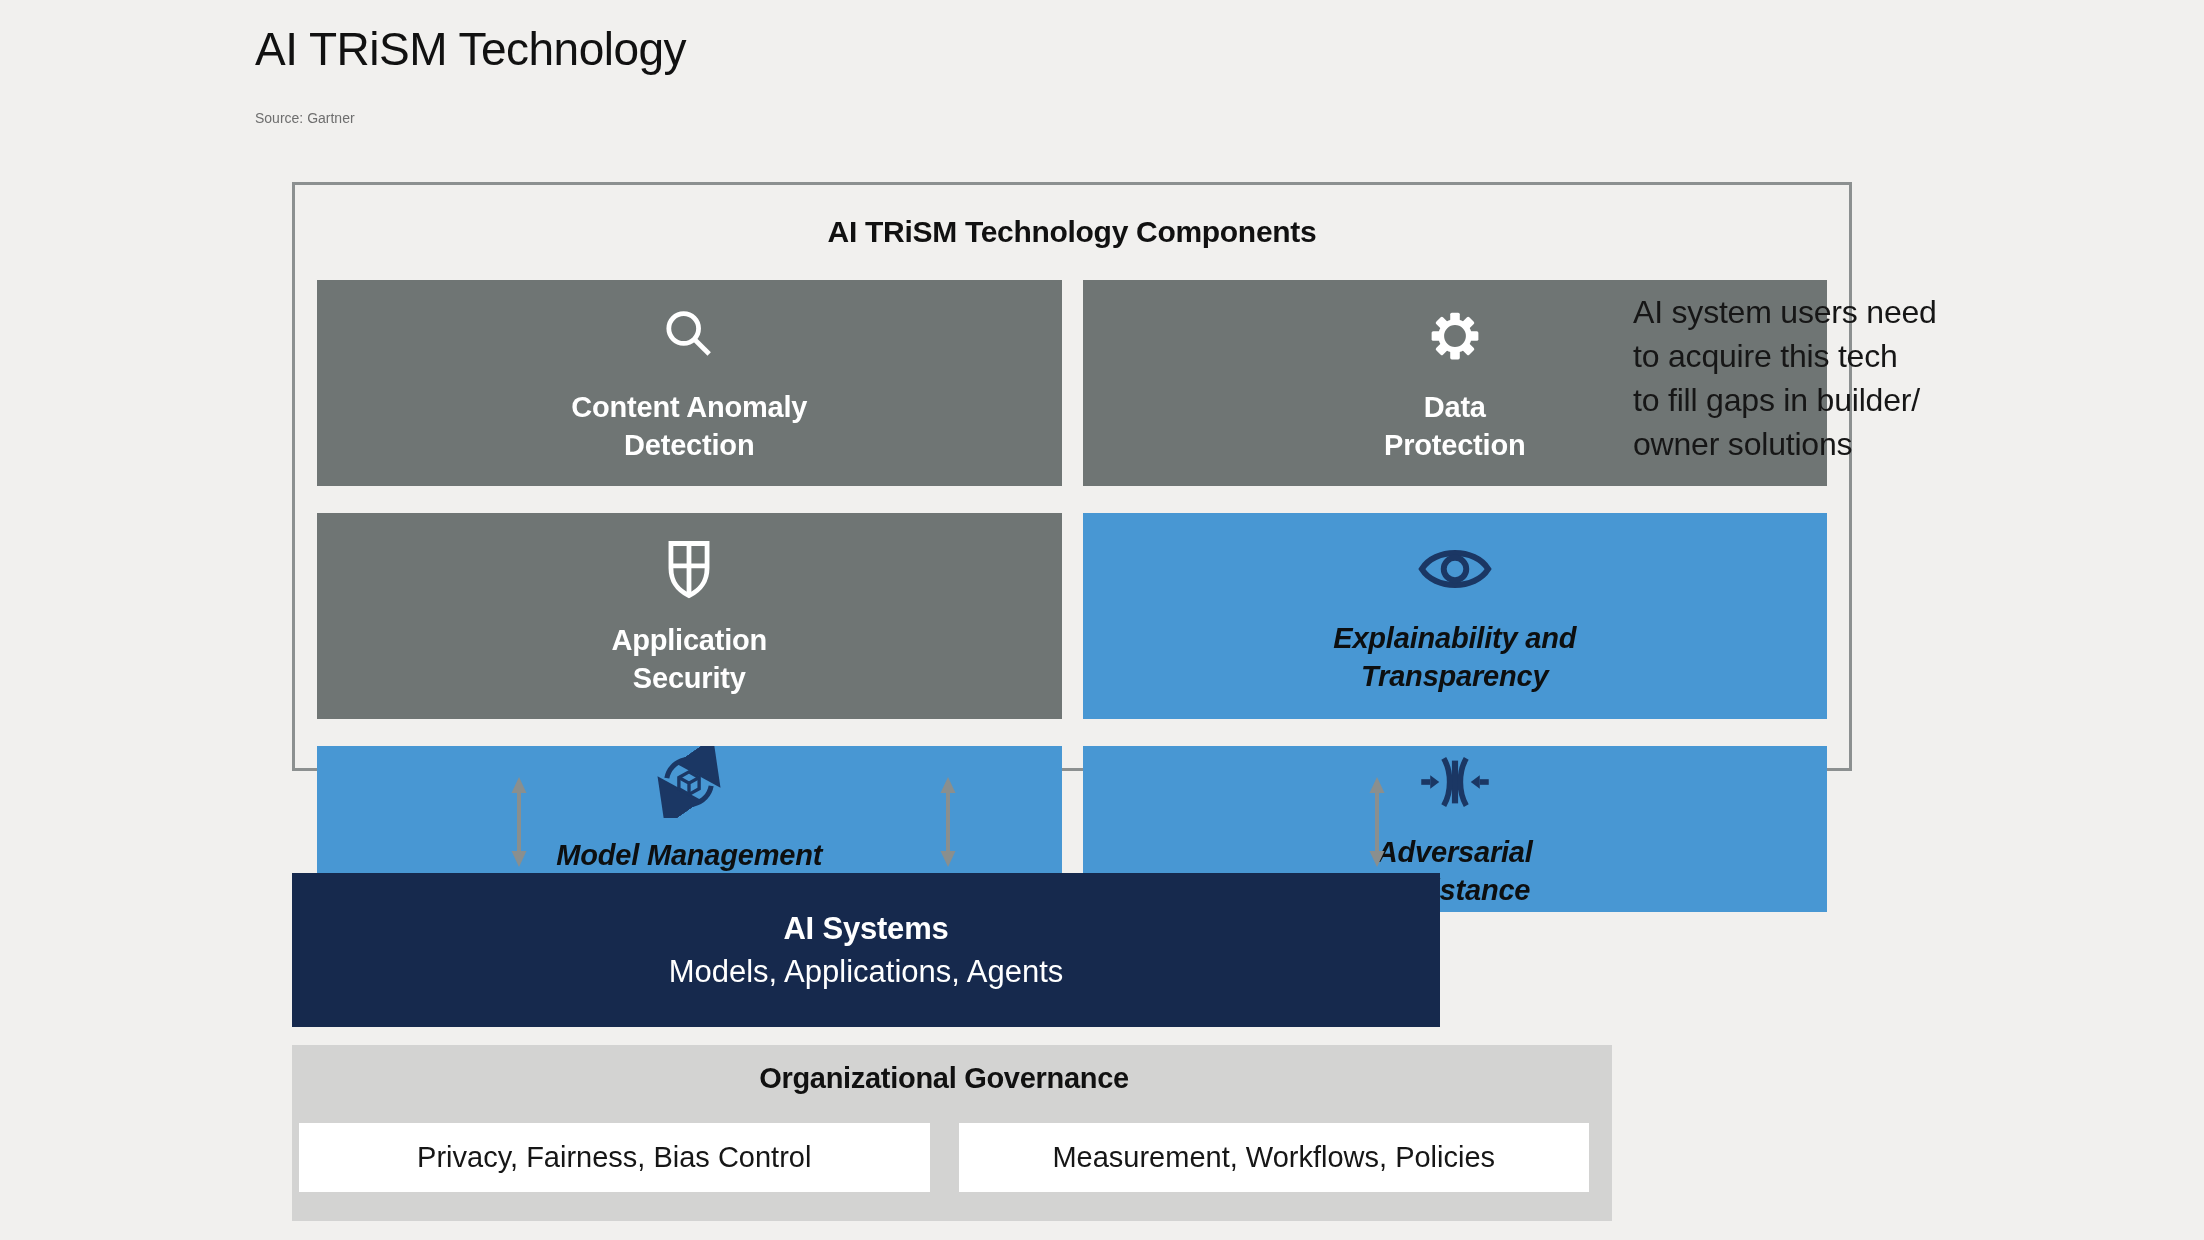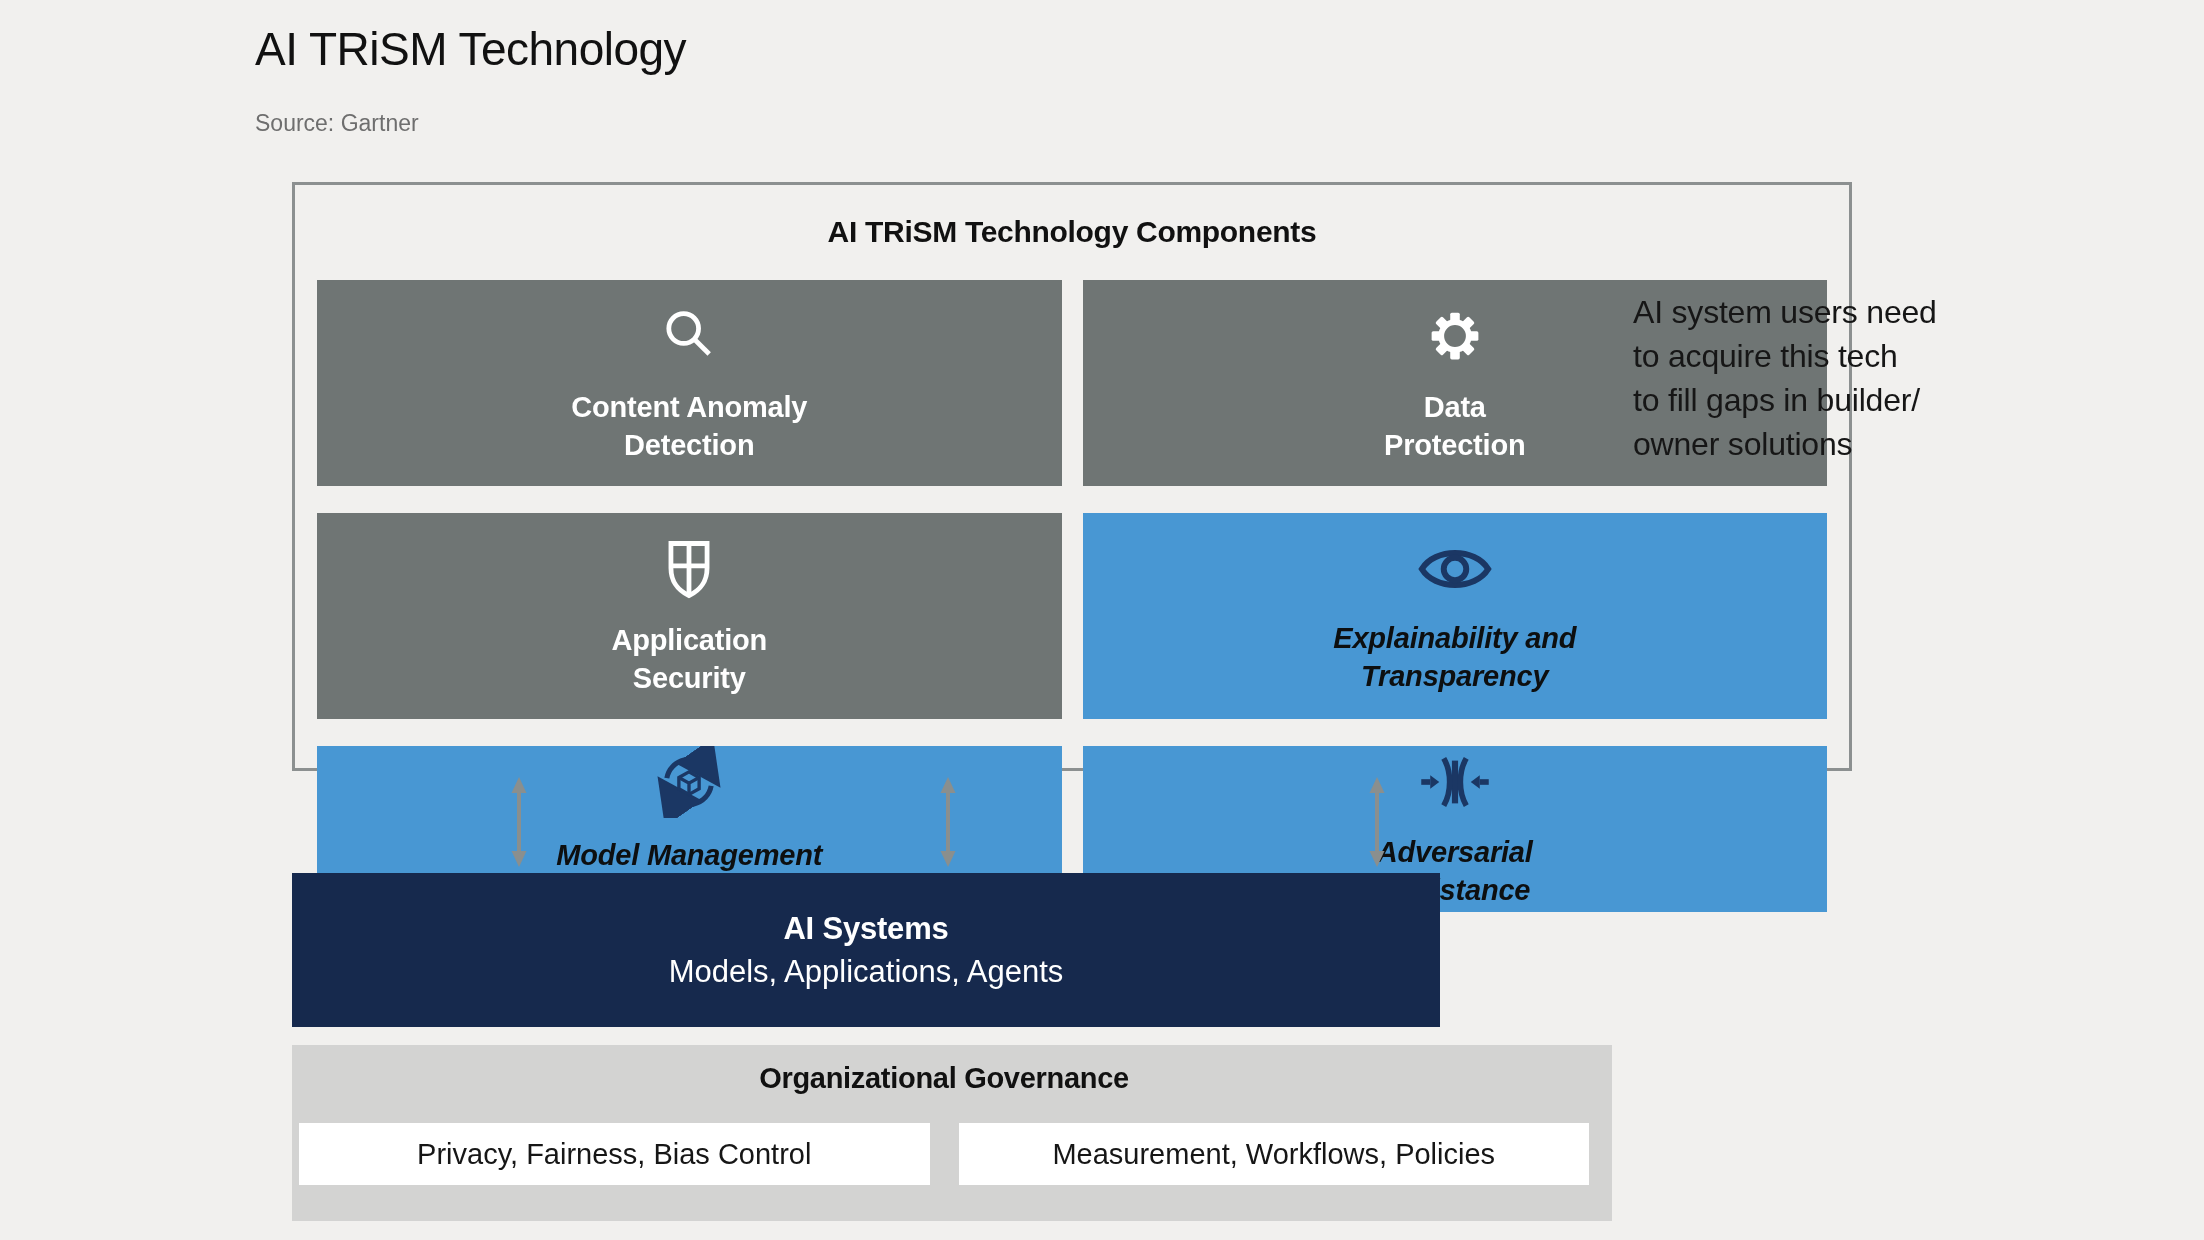--- a/index.html
+++ b/index.html
@@ -10,21 +10,21 @@
     font-family:"Liberation Sans", sans-serif;
     color:#161616;
     overflow:hidden;
   }
   .page-title{
     position:absolute;left:255px;top:22px;margin:0;
     font-size:46px;font-weight:normal;letter-spacing:-0.5px;color:#111;
   }
   .source{
     position:absolute;left:255px;top:110px;
-    font-size:23px;color:#6E6E6E;
+    font-size:14px;color:#6E6E6E;
   }
   .components-box{
     position:absolute;left:292px;top:182px;width:1560px;height:589px;
     box-sizing:border-box;border:3px solid #8C9090;background:#F1F0EE;
   }
   .components-title{
     padding-top:30px;text-align:center;
     font-size:30px;font-weight:bold;color:#111;letter-spacing:-0.3px;
   }
   .cells-grid{
@@ -56,21 +56,21 @@
   .ai-subtitle{font-size:31px;font-weight:normal;}
   .governance{
     position:absolute;left:292px;top:1045px;width:1320px;height:176px;
     background:#D3D3D2;box-sizing:border-box;padding:17px 23px 0 7px;
   }
   .gov-title{
     text-align:center;font-size:29px;font-weight:bold;color:#111;letter-spacing:-0.3px;
   }
   .gov-items{display:flex;gap:29px;margin-top:28px;}
   .gov-item{
-    flex:1;height:62px;background:#FFFFFF;
+    flex:1;height:69px;background:#FFFFFF;
     display:flex;align-items:center;justify-content:center;
     font-size:29px;color:#161616;
   }
   .annotation{
     position:absolute;left:1633px;width:520px;
     font-size:32px;line-height:44px;color:#161616;white-space:pre-line;letter-spacing:-0.2px;
   }
   .annotation.a1{top:290px;}
   .annotation.a2{top:552px;}
 </style>

